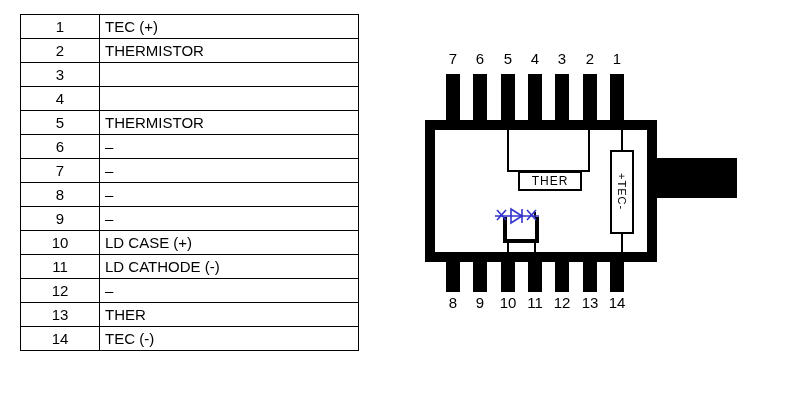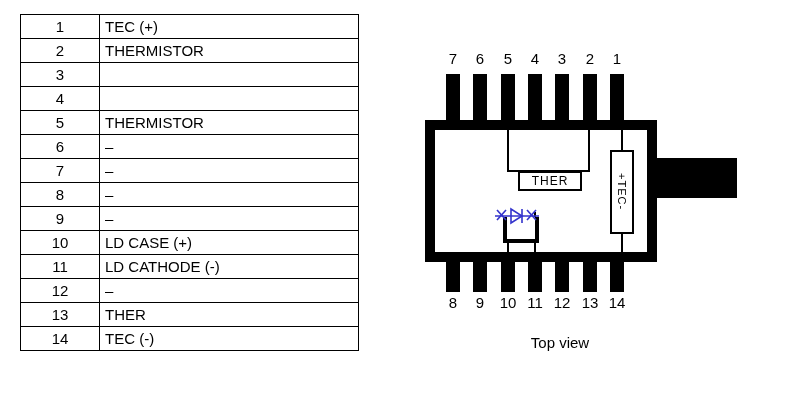--- a/index.html
+++ b/index.html
@@ -157,15 +157,14 @@
   <div class="pin" style="left:610px;top:262px;height:30px;"></div>
 
   <span class="pin-label" style="left:441px;top:294px;">8</span>
   <span class="pin-label" style="left:468px;top:294px;">9</span>
   <span class="pin-label" style="left:496px;top:294px;">10</span>
   <span class="pin-label" style="left:523px;top:294px;">11</span>
   <span class="pin-label" style="left:550px;top:294px;">12</span>
   <span class="pin-label" style="left:578px;top:294px;">13</span>
   <span class="pin-label" style="left:605px;top:294px;">14</span>
 
-  <div class="caption">Top view</div>
 
 </div>
 
 </body></html>

